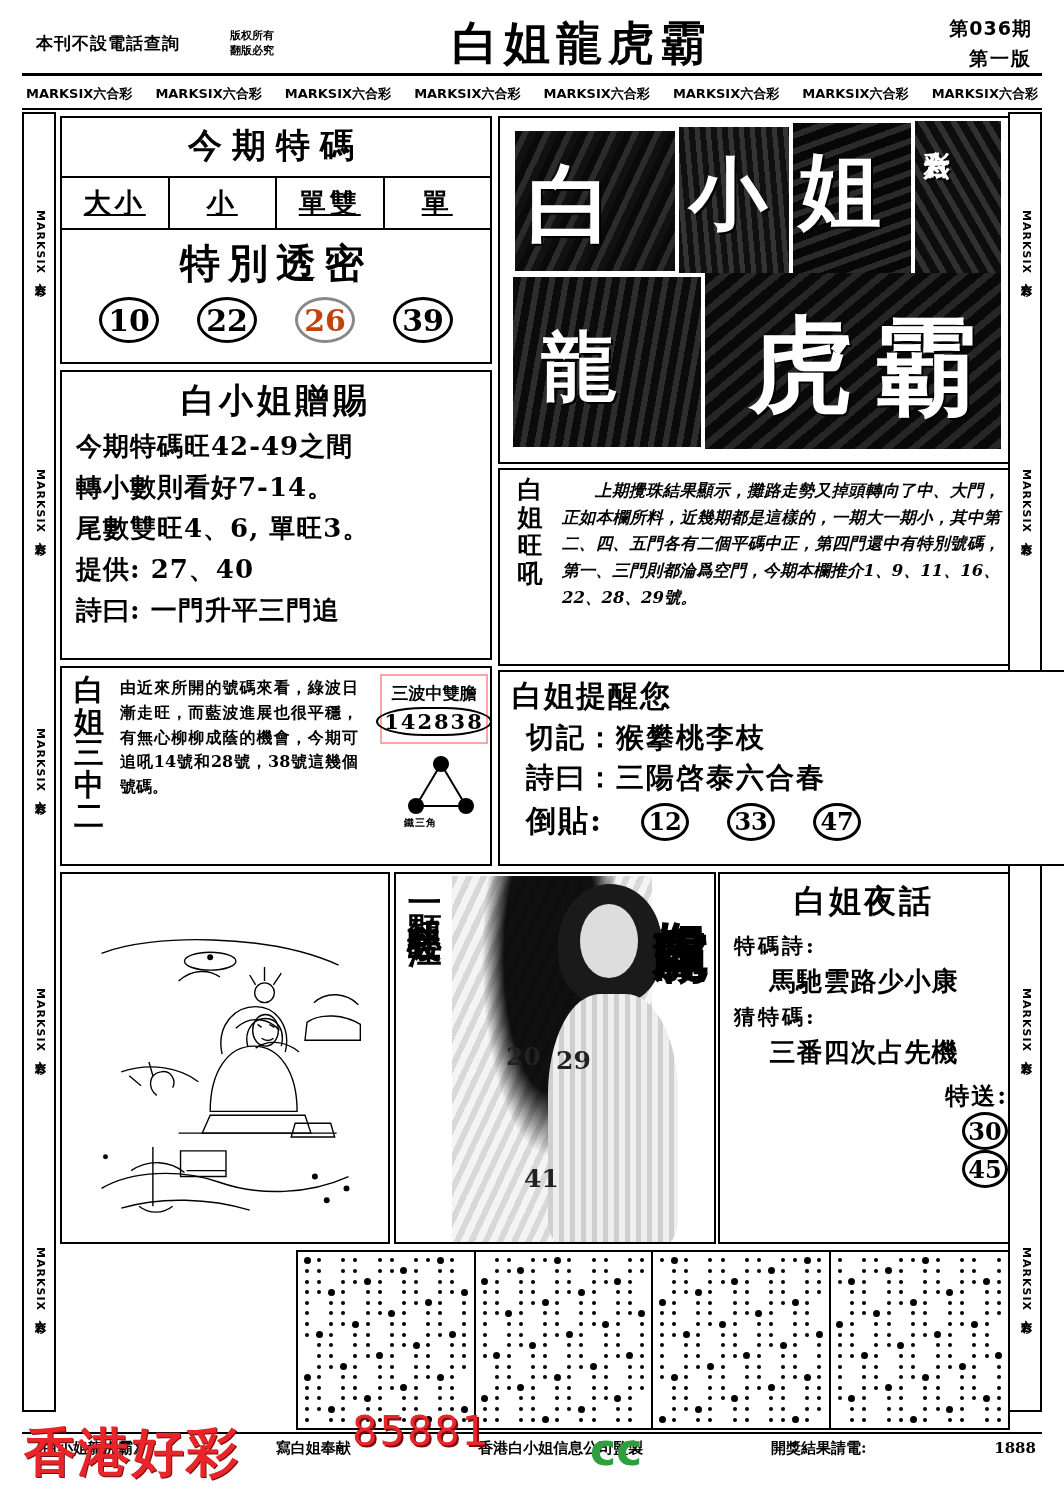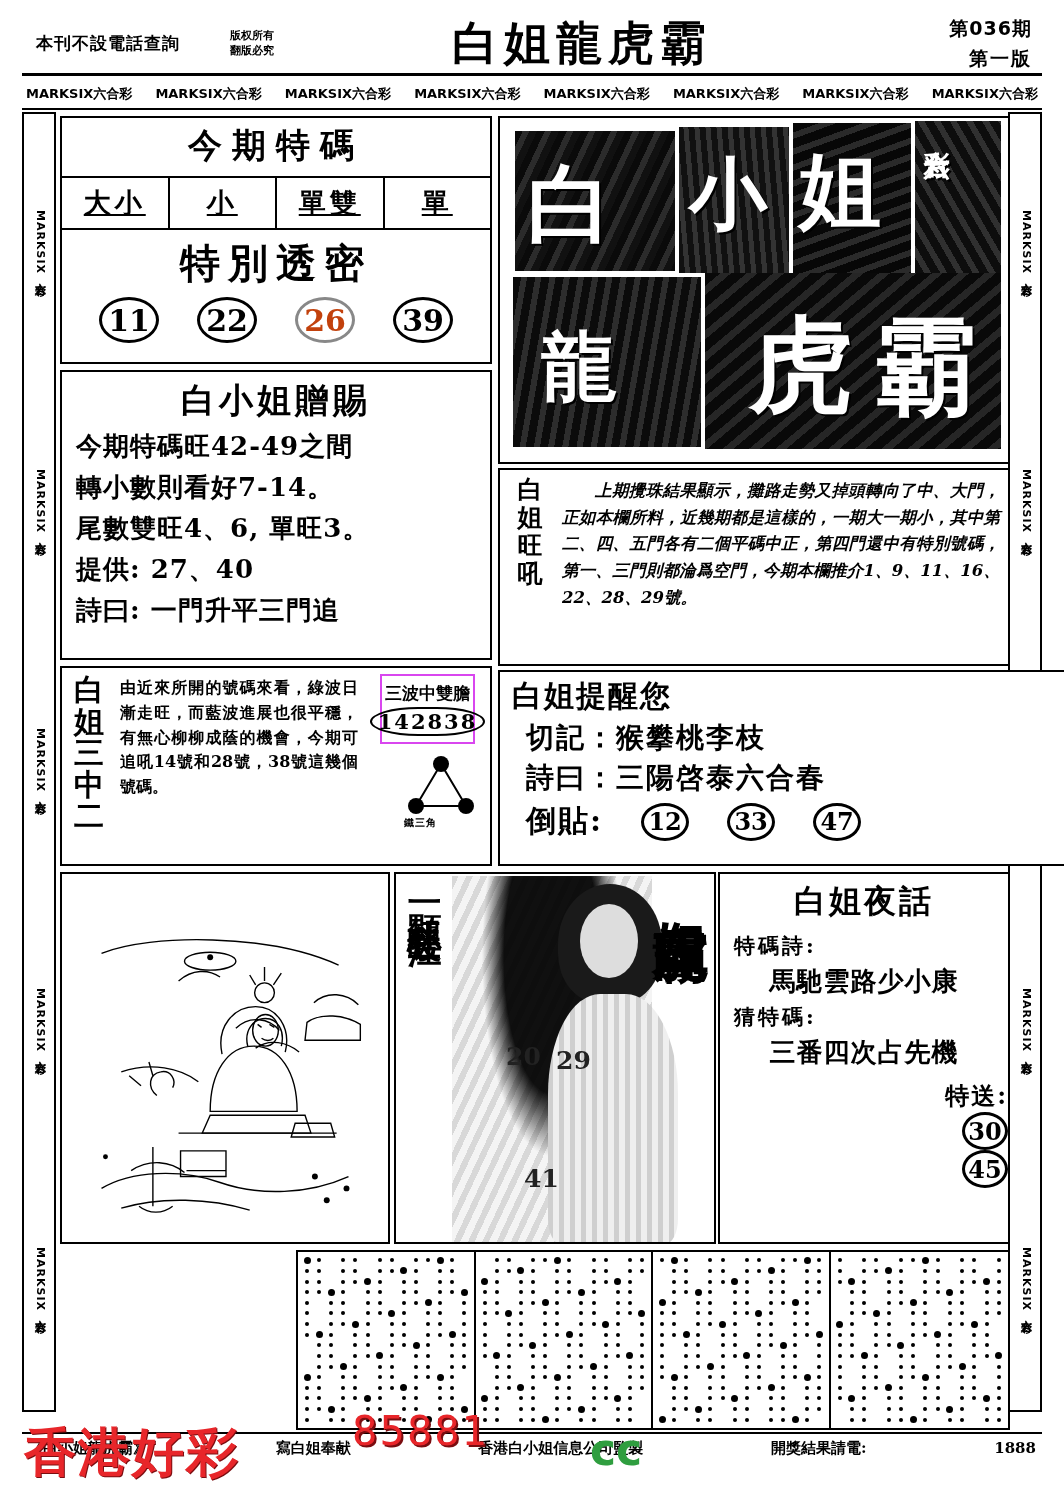--- a/index.html
+++ b/index.html
@@ -111,22 +111,22 @@
     font-size:30px; font-weight:bold; text-align:center; line-height:1.05;
     font-family:"DejaVu Serif","Liberation Serif",serif;
   }
   .c-text {
     position:absolute; left:58px; top:8px; width:238px;
     font-size:16px; line-height:1.55; font-weight:bold;
     font-family:"DejaVu Serif","Liberation Serif",serif;
     text-align:justify;
   }
   .c-badge {
-    position:absolute; left:318px; top:6px; width:95px; height:70px;
-    border:2px solid #d946ef;
+    position:absolute; left:318px; top:6px; width:108px; height:70px;
+    border:2px solid #fca5a5;
     display:flex; flex-direction:column; align-items:center; justify-content:center;
   }
   .c-badge .cb-t { font-size:17px; font-weight:bold; font-family:"DejaVu Serif","Liberation Serif",serif; }
   .c-badge .cb-n {
     margin-top:2px; border:2px solid #000; border-radius:50%/60%;
     padding:0 6px; font-size:21px; font-weight:bold; letter-spacing:2px;
     font-family:"DejaVu Serif","Liberation Serif",serif;
   }
   .c-tri { position:absolute; left:344px; top:86px; width:70px; height:64px; }
   .c-tri-label { position:absolute; left:342px; top:148px; font-size:10px; font-weight:bold; letter-spacing:1px; }
@@ -332,21 +332,21 @@
   <div class="box" id="boxA">
     <div class="a-title">今期特碼</div>
     <div class="a-row">
       <div class="a-cell">大小</div>
       <div class="a-cell">小</div>
       <div class="a-cell">單雙</div>
       <div class="a-cell">單</div>
     </div>
     <div class="a-sub">特別透密</div>
     <div class="a-nums">
-      <div class="circ">11</div>
+      <div class="circ">10</div>
       <div class="circ">22</div>
       <div class="circ faint">26</div>
       <div class="circ">39</div>
     </div>
   </div>
 
   <div class="box" id="boxB">
     <div class="b-title">白小姐贈賜</div>
     <div class="b-line">今期特碼旺42-49之間</div>
     <div class="b-line">轉小數則看好7-14。</div>

